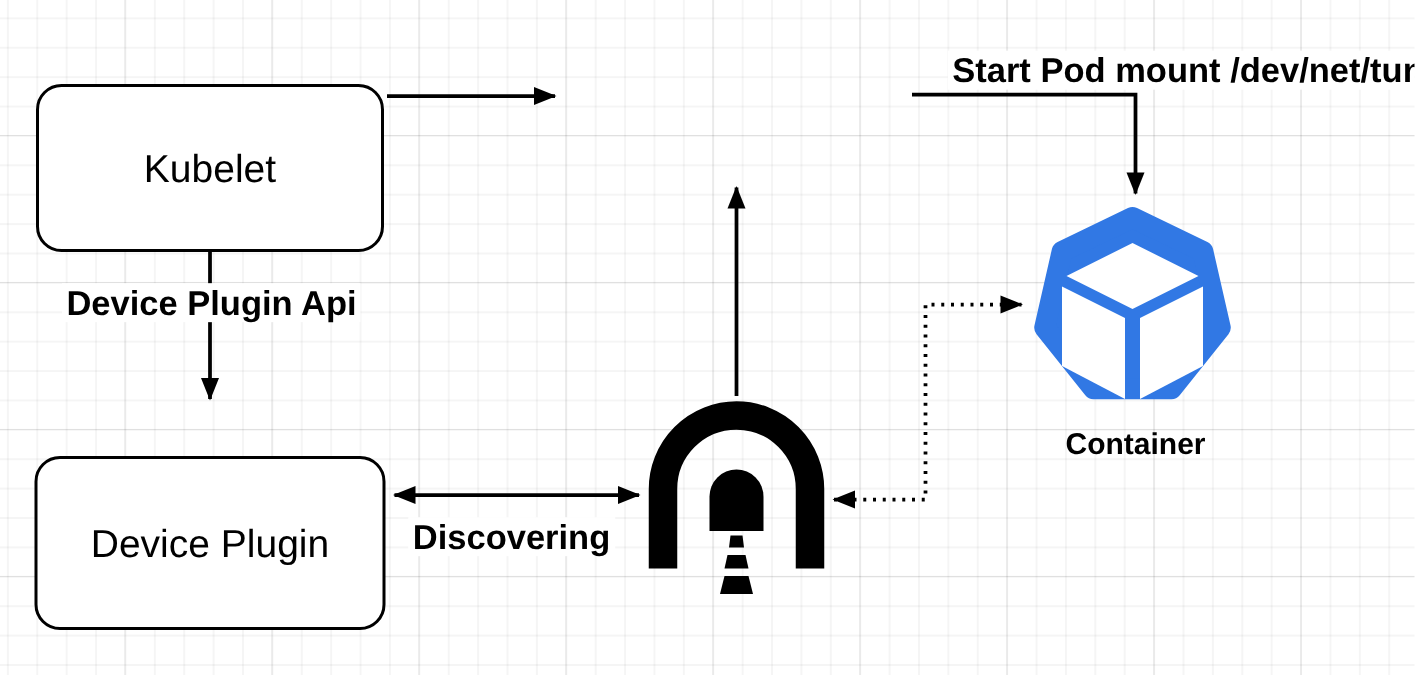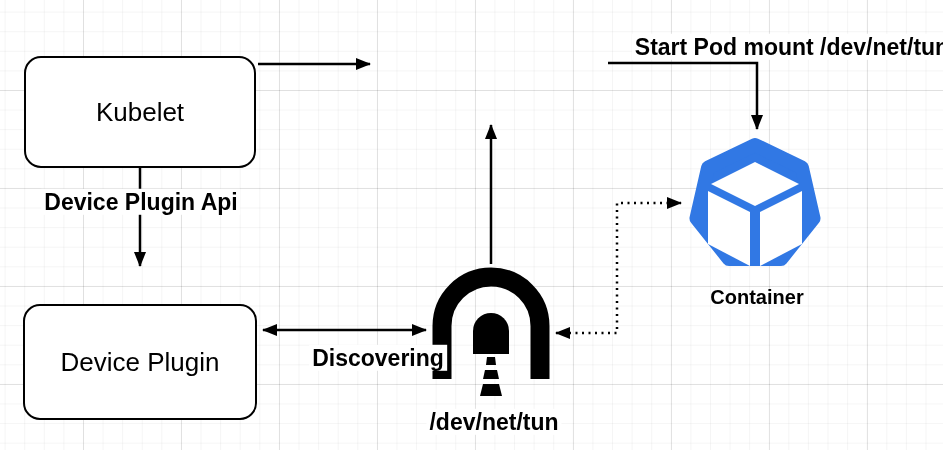--- a/index.html
+++ b/index.html
@@ -35,21 +35,21 @@
     position:absolute;
     transform:translate(-50%,-50%);
     white-space:nowrap;
     font-size:23px;color:#000000;
     background:#ffffff;
     padding:0 3px;
     line-height:1.15;
     font-weight:bold;
   }
   .lbl-api{left:141px;top:202px;}
-  .lbl-discovering{left:341px;top:358px;margin-left:37px;}
+  .lbl-discovering{left:341px;top:358px;}
   .lbl-startpod{left:792px;top:47px;}
   .lbl-tun{left:494px;top:422px;}
   .lbl-container{left:757px;top:297px;font-size:20px;background:transparent;}
 </style>
 </head>
 <body>
 
 <div class="canvas">
 
   <svg class="layer" width="943" height="450" viewBox="0 0 943 450">
@@ -95,17 +95,16 @@
   <div class="node node-deviceplugin">
     <span>Device Plugin</span>
   </div>
 
   <div class="lbl lbl-startpod">Start Pod mount /dev/net/tun</div>
 
   <div class="lbl lbl-api">Device Plugin Api</div>
 
   <div class="lbl lbl-discovering">Discovering</div>
 
-  <div class="lbl lbl-tun">/dev/net/tun</div>
 
   <div class="lbl lbl-container">Container</div>
 
 </div>
 
 </body></html>

